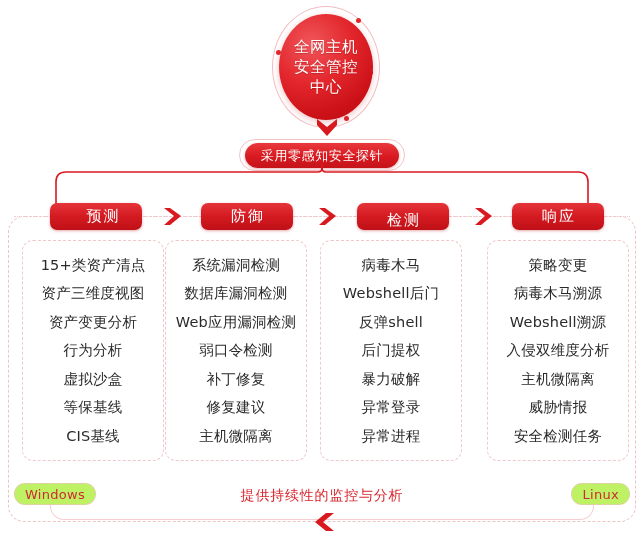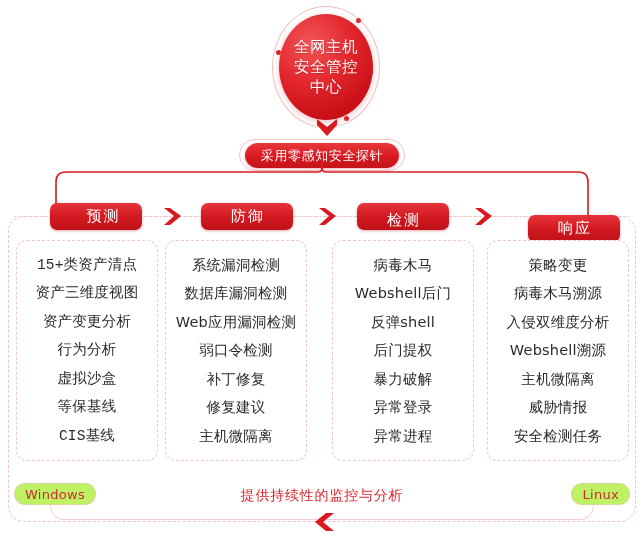--- a/index.html
+++ b/index.html
@@ -158,21 +158,21 @@
   .stage-head span {
     color: #ffffff;
     font-size: 15px;
     letter-spacing: 2px;
     text-indent: 2px;
     white-space: nowrap;
   }
   .sh1 { left: 50px; padding-left: 13px; }
   .sh2 { left: 201px; }
   .sh3 { left: 357px; align-items: flex-end; }
-  .sh4 { left: 528px; margin-top: 12px; }
+  .sh4 { left: 512px; }
 
   .stage-arrow {
     position: absolute;
     top: 208px;
     width: 19px;
     height: 17px;
   }
   .sa1 { left: 163px; }
   .sa2 { left: 318px; }
   .sa3 { left: 474px; }
@@ -186,23 +186,23 @@
     border: 1px dashed #f2c7cb;
     border-radius: 11px;
     background: #ffffff;
     box-sizing: border-box;
     display: flex;
     flex-direction: column;
     align-items: center;
     justify-content: space-evenly;
     padding: 4px 2px;
   }
-  .c1 { left: 16px; font-family: Liberation Mono, monospace; }
+  .c1 { left: 22px; }
   .c2 { left: 165px; }
-  .c3 { left: 332px; }
+  .c3 { left: 320px; }
   .c4 { left: 487px; }
   .card-item {
     font-size: 14.5px;
     line-height: 17px;
     color: #2a2a2a;
     white-space: nowrap;
     text-align: center;
     letter-spacing: 0.2px;
   }
 
@@ -346,22 +346,22 @@
     <div class="card-item">反弹shell</div>
     <div class="card-item">后门提权</div>
     <div class="card-item">暴力破解</div>
     <div class="card-item">异常登录</div>
     <div class="card-item">异常进程</div>
   </div>
 
   <div class="card c4">
     <div class="card-item">策略变更</div>
     <div class="card-item">病毒木马溯源</div>
+    <div class="card-item">Webshell溯源</div>
     <div class="card-item">入侵双维度分析</div>
-    <div class="card-item">Webshell溯源</div>
     <div class="card-item">主机微隔离</div>
     <div class="card-item">威胁情报</div>
     <div class="card-item">安全检测任务</div>
   </div>
 
   <div class="bottom-bracket"></div>
 
   <div class="os-pill os-win">
     <span>Windows</span>
   </div>

